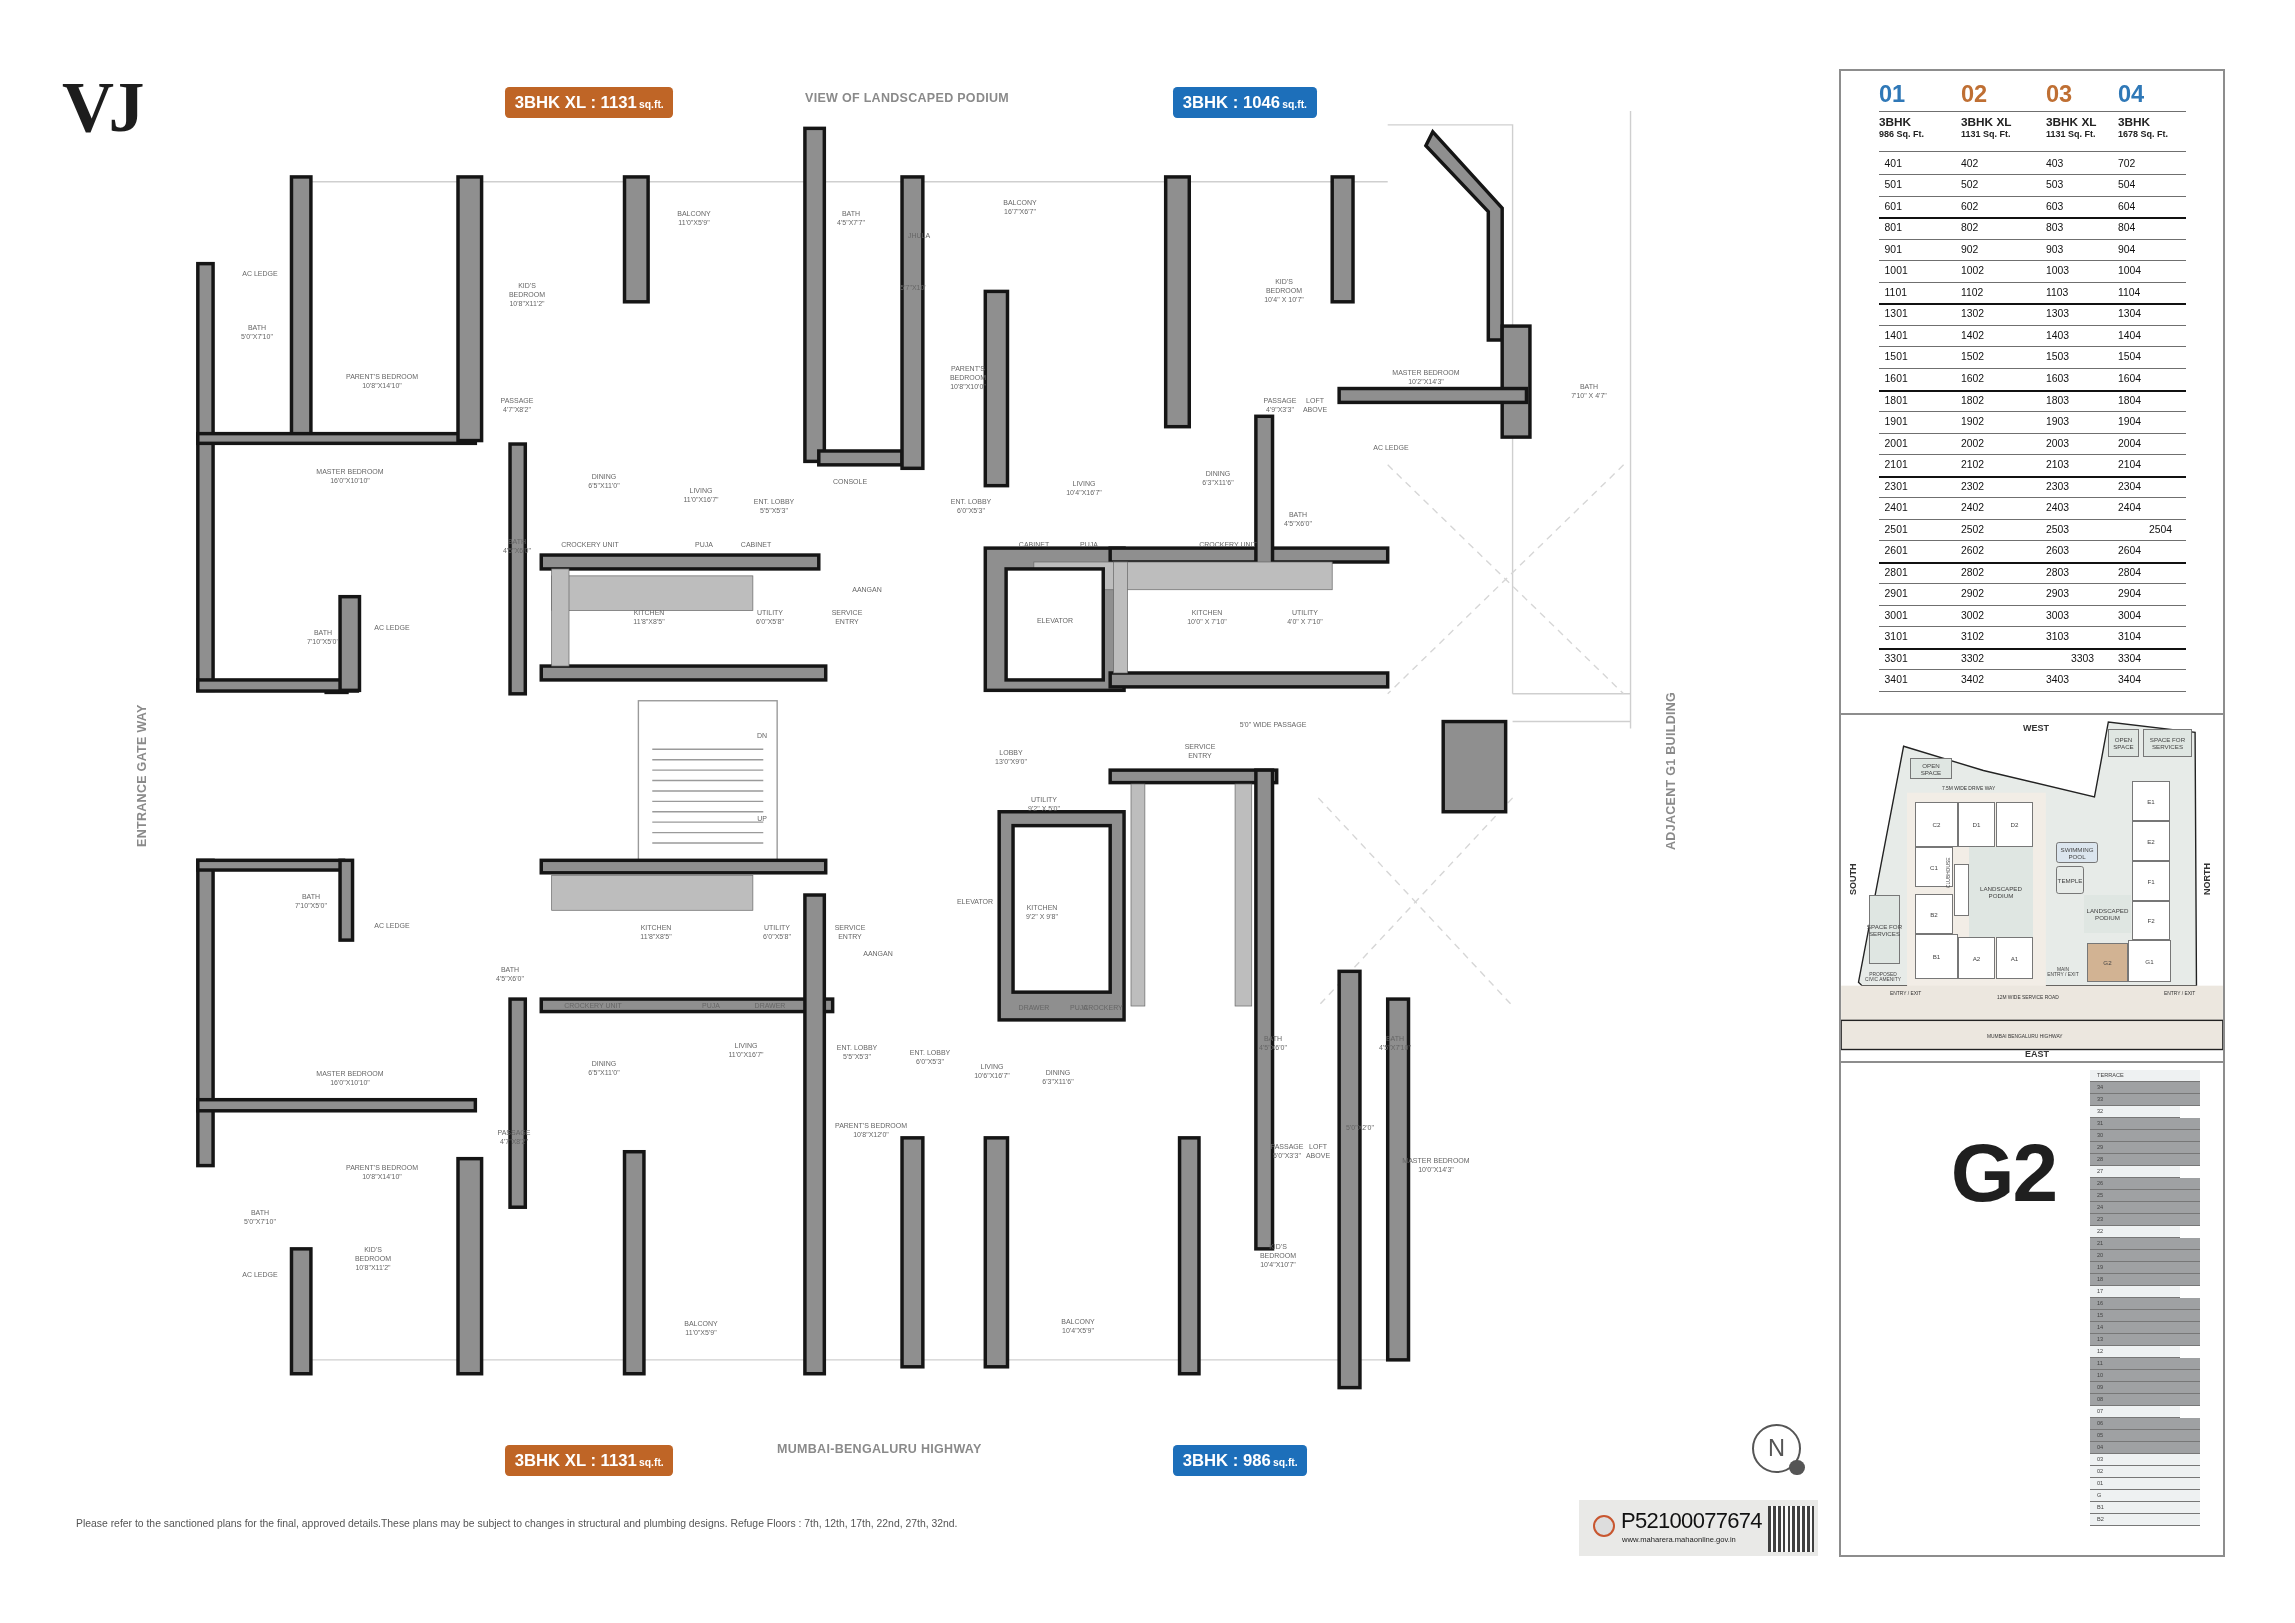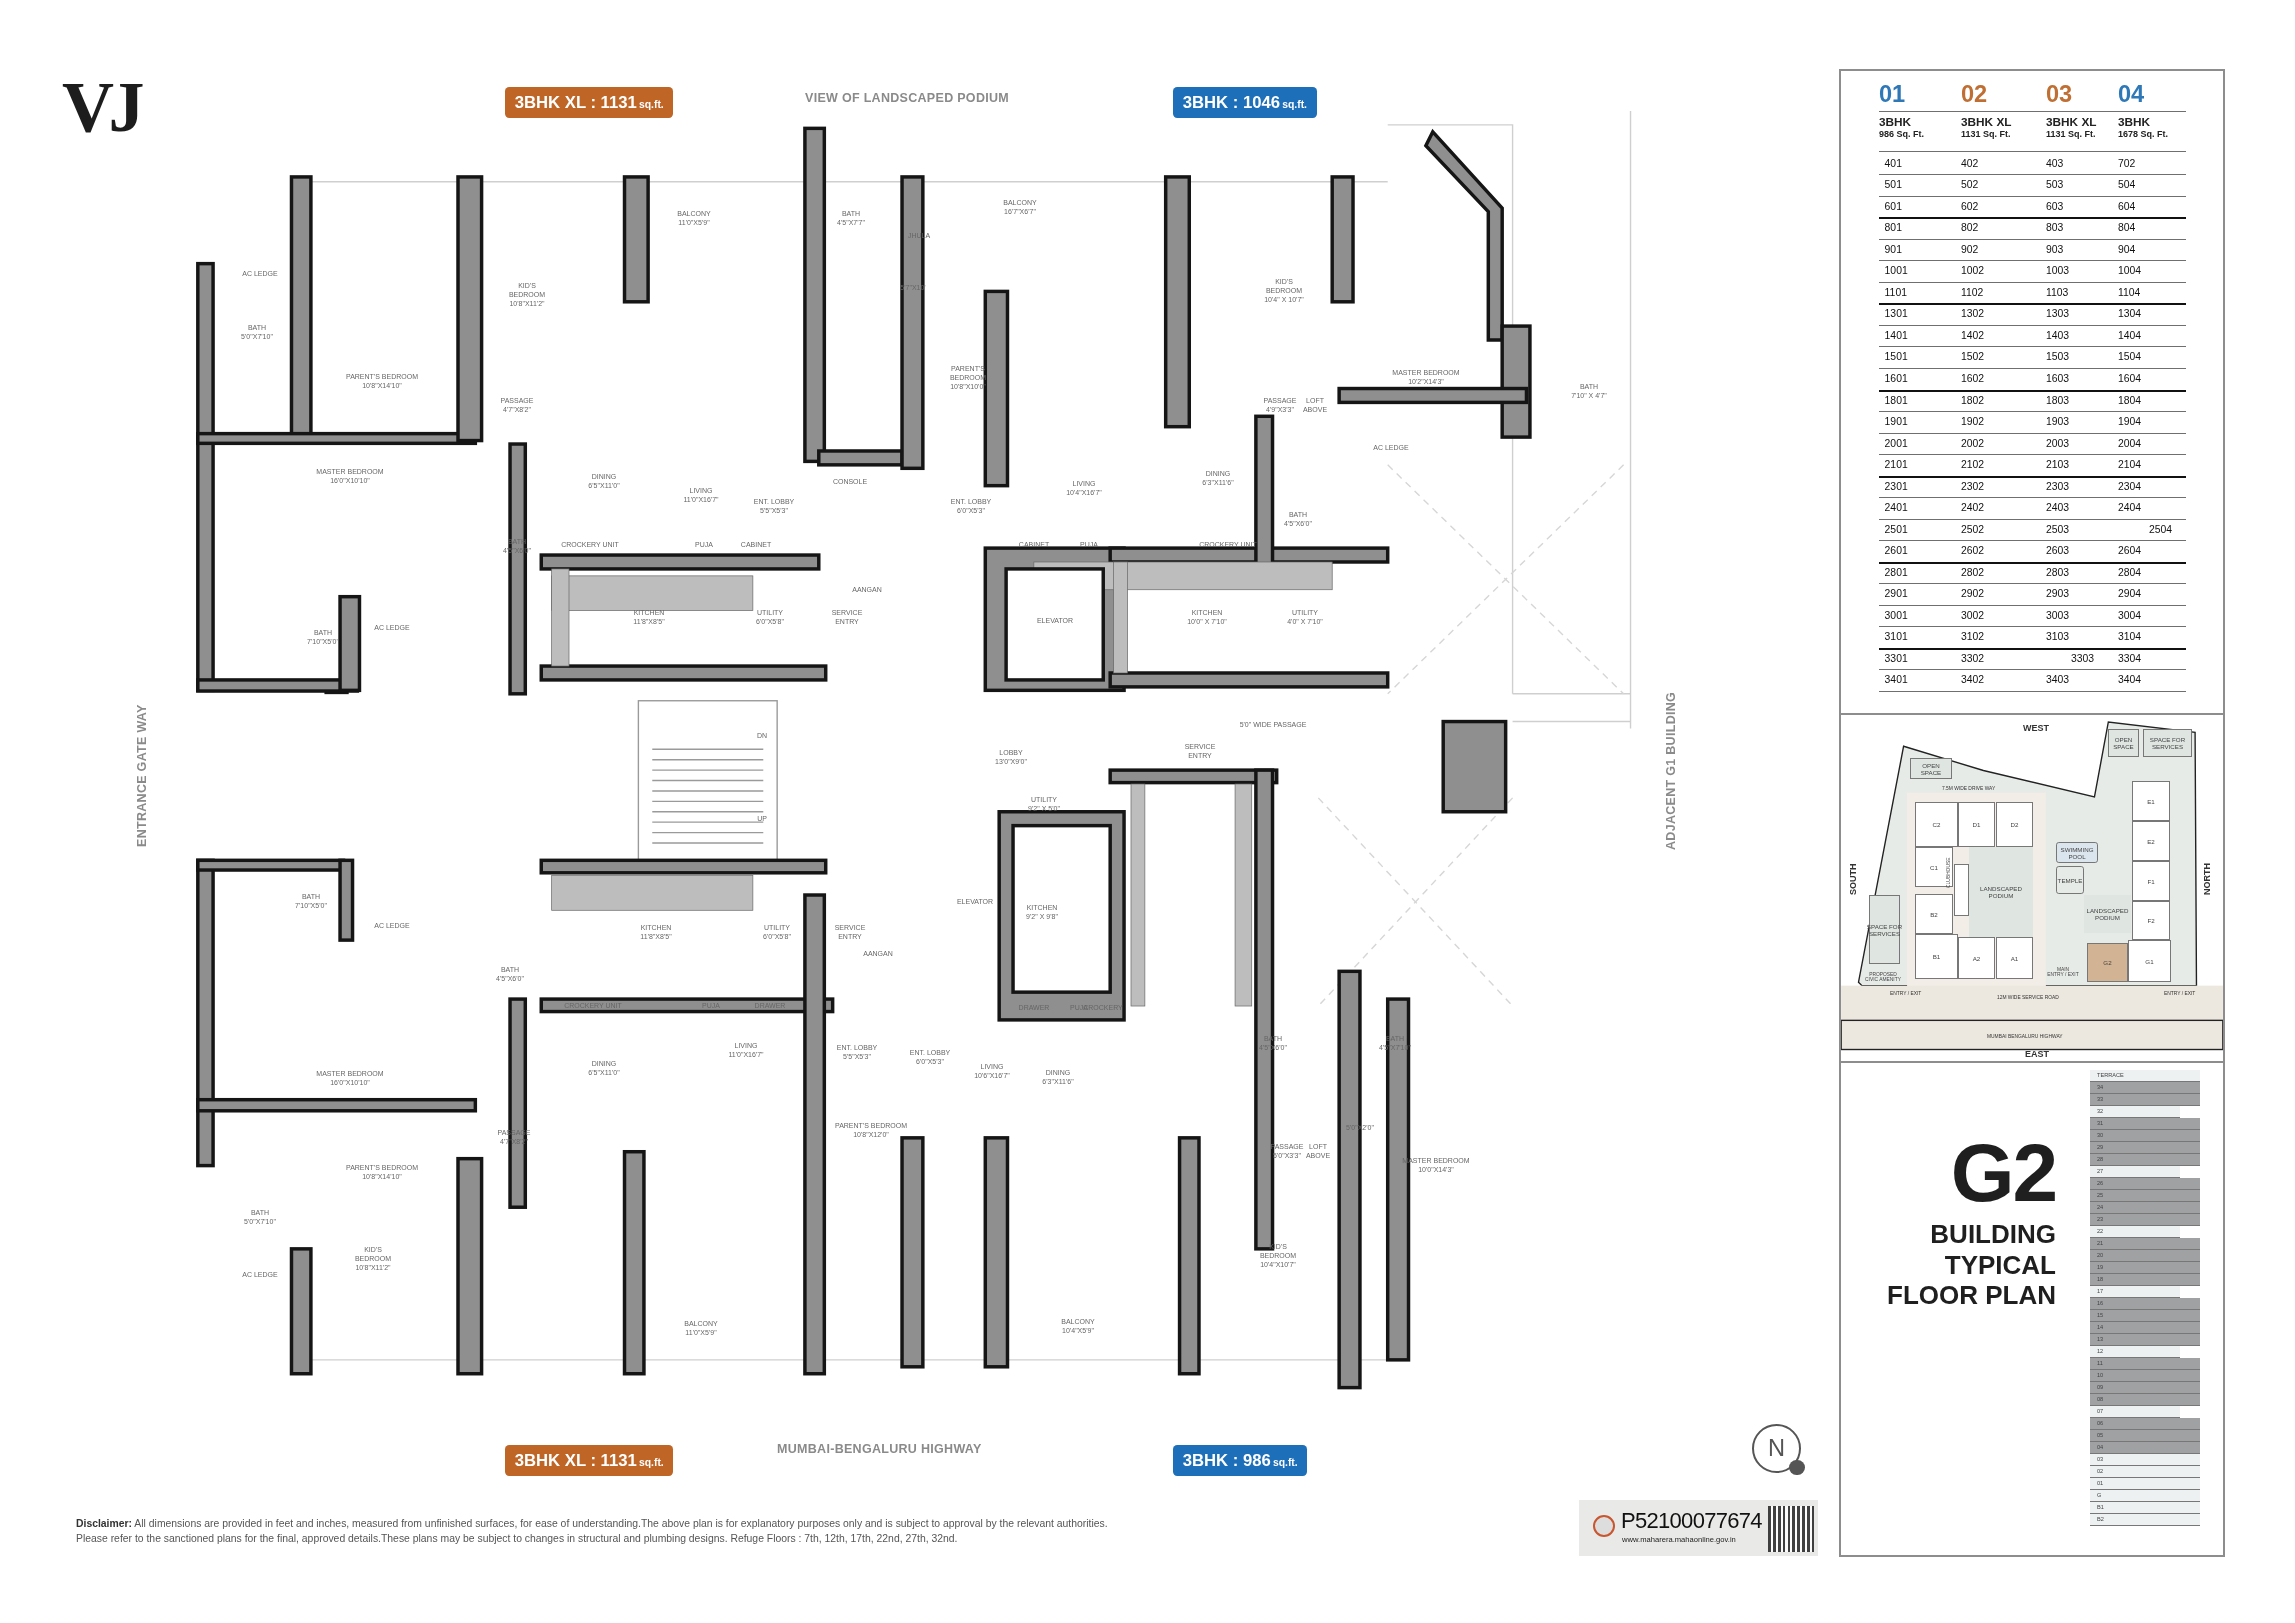--- a/index.html
+++ b/index.html
@@ -600,25 +600,20 @@
 ENTRY / EXIT</div>
     <div class="plot" style="left:21px;top:253px;width:42px;height:17.3px;border:none;background:#e7ebe8;white-space:pre;text-align:center;font-size:4.9px">PROPOSED
 CIVIC AMENITY</div>
     <div class="cap" style="left:49px;top:276px;font-size:4.9px;font-weight:normal">ENTRY / EXIT</div>
     <div class="cap" style="left:156px;top:280px;font-size:4.9px;font-weight:normal">12M WIDE SERVICE ROAD</div>
     <div class="cap" style="left:323px;top:276px;font-size:4.9px;font-weight:normal">ENTRY / EXIT</div>
     <div class="cap" style="left:146px;top:319px;font-size:4.9px;font-weight:normal">MUMBAI BENGALURU HIGHWAY</div>
   </div>
 
   <div class="title-g2" style="top:1055px;right:167px;position:absolute">G2</div>
-  <div class="title-sub" style="top:1148px;right:167px">
-    <div>BUILDING</div>
-    <div>TYPICAL</div>
-    <div>FLOOR PLAN</div>
-  </div>
 
 
   <div class="floors" style="top:999px" id="floor-stack">
       <div class="floor ws">TERRACE</div>
       <div class="floor g">34</div>
       <div class="floor g">33</div>
       <div class="floor w">32</div>
       <div class="floor g">31</div>
       <div class="floor g">30</div>
       <div class="floor g">29</div>
@@ -650,21 +645,20 @@
       <div class="floor ws">03</div>
       <div class="floor ws">02</div>
       <div class="floor ws">01</div>
       <div class="floor ws">G</div>
       <div class="floor ws">B1</div>
       <div class="floor ws">B2</div>
     </div>
 </div>
 
 <div class="abs" style="left:76px;top:1516px;font-size:10.4px;color:#555;line-height:15.3px;width:1284px">
-  <div><b style="color:#333">Disclaimer:</b> <span>All dimensions are provided in feet and inches, measured from unfinished surfaces, for ease of understanding.The above plan is for explanatory purposes only and is subject to approval by the relevant authorities.</span></div>
   <div>Please refer to the sanctioned plans for the final, approved details.These plans may be subject to changes in structural and plumbing designs.  Refuge Floors : 7th, 12th, 17th, 22nd, 27th, 32nd.</div>
 </div>
 
 <div class="abs rera" style="left:1579px;top:1500px;width:239px;height:56px">
   <div class="abs" style="left:14px;top:15.3px;width:22px;height:22px;border-radius:50%;border:2.8px solid #c8562f;background:#ddd"></div>
   <div class="abs" style="left:42px;top:8.3px;font-size:22px;color:#111;letter-spacing:-0.7px">P52100077674</div>
   <div class="abs" style="left:43px;top:35px;font-size:7.6px;color:#222">www.maharera.mahaonline.gov.in</div>
   <div class="abs" style="left:189px;top:5.6px;width:46px;height:46px;background:repeating-linear-gradient(90deg,#222 0 2.8px,#fff 2.8px 4.9px),#fff;opacity:.85"></div>
 </div>
 

